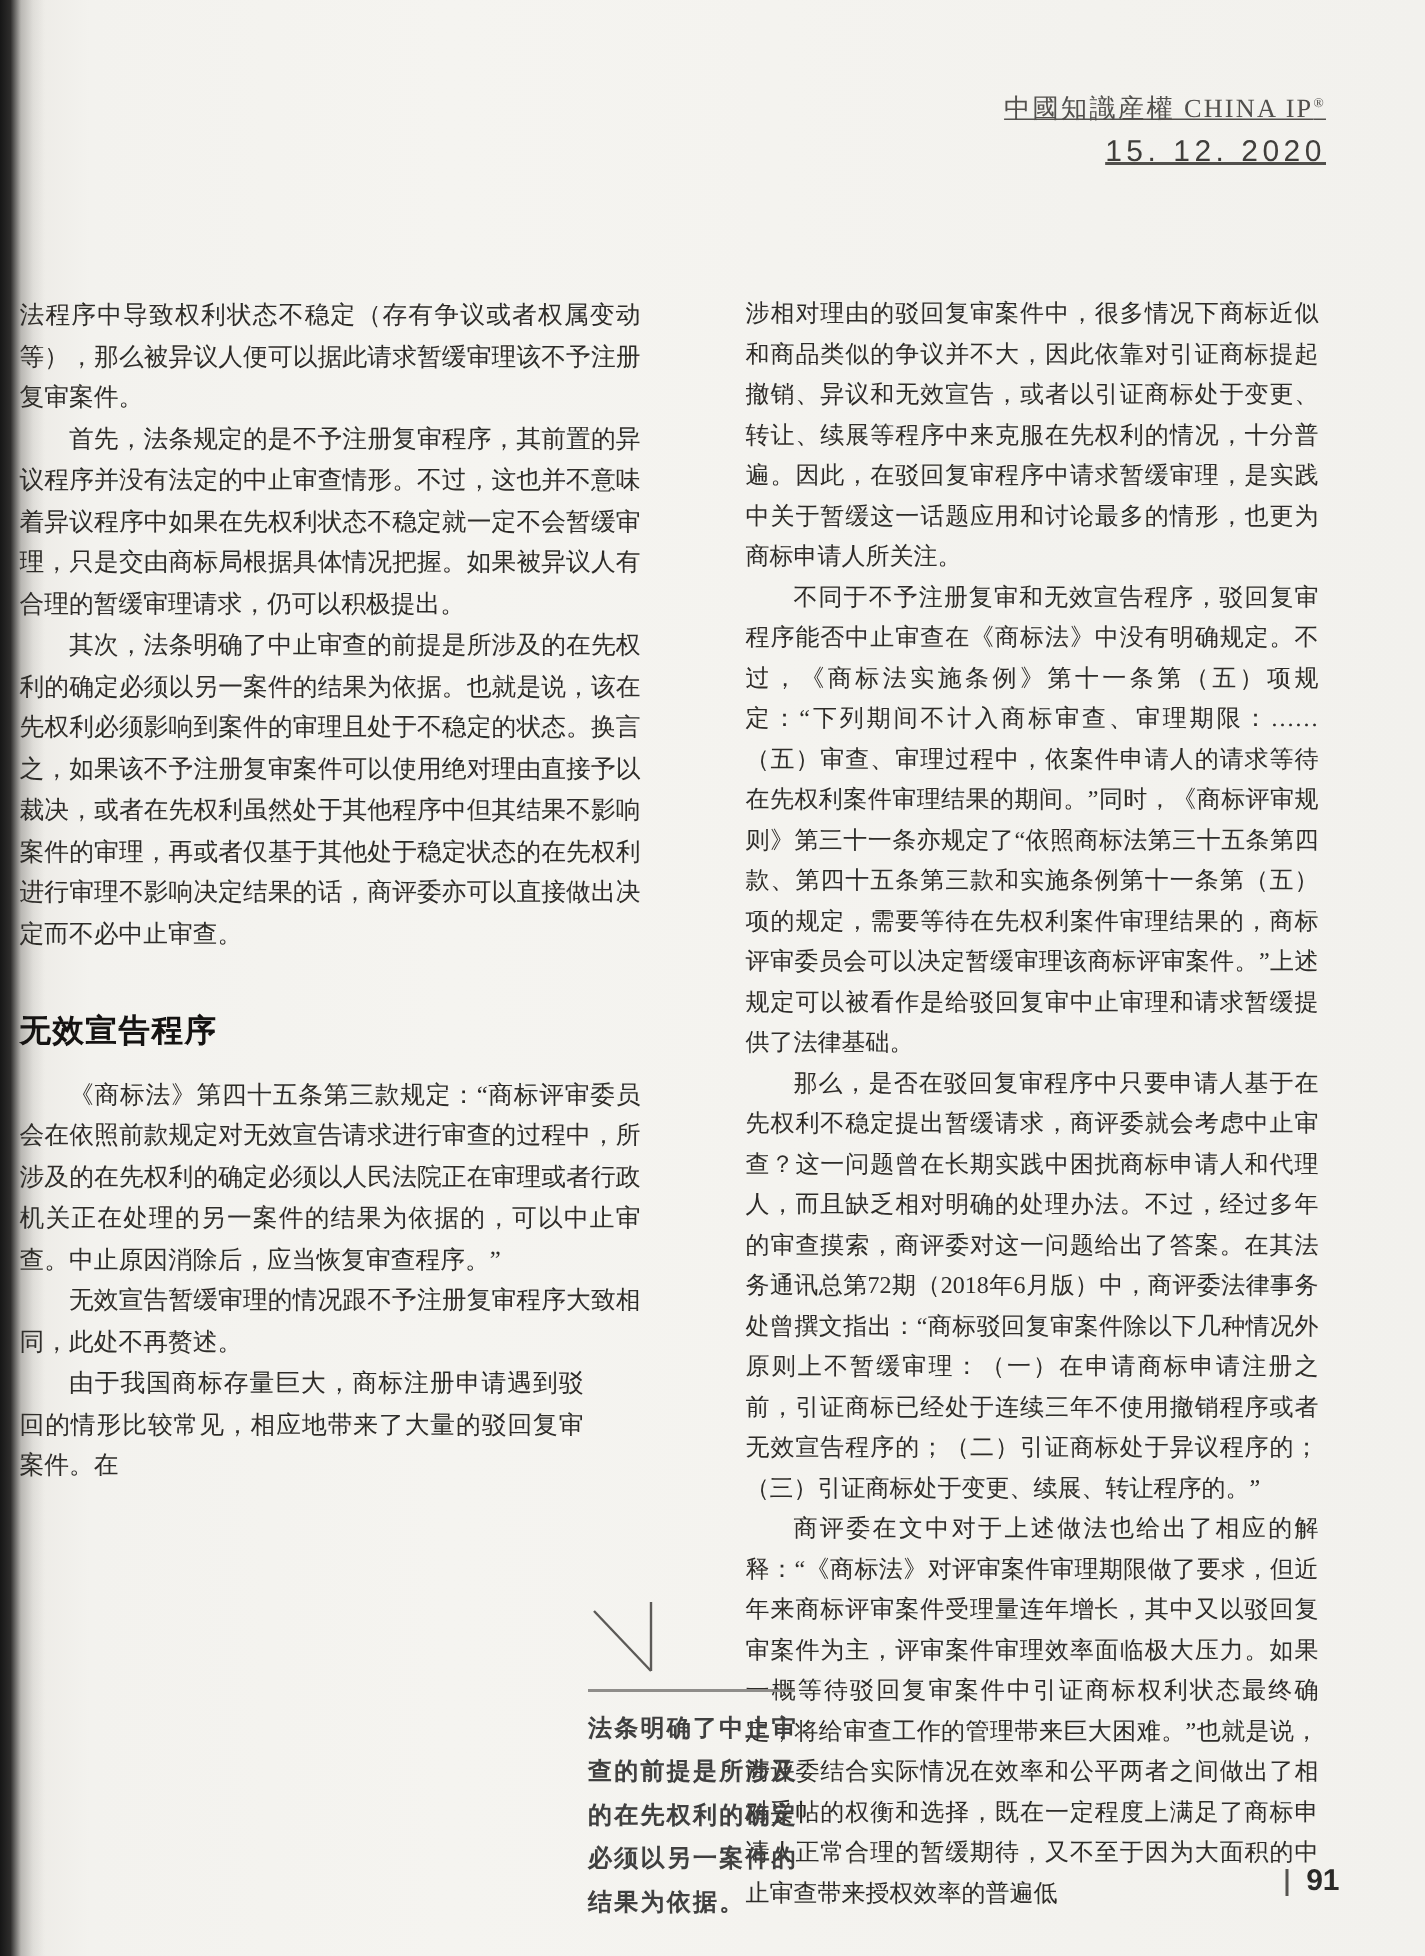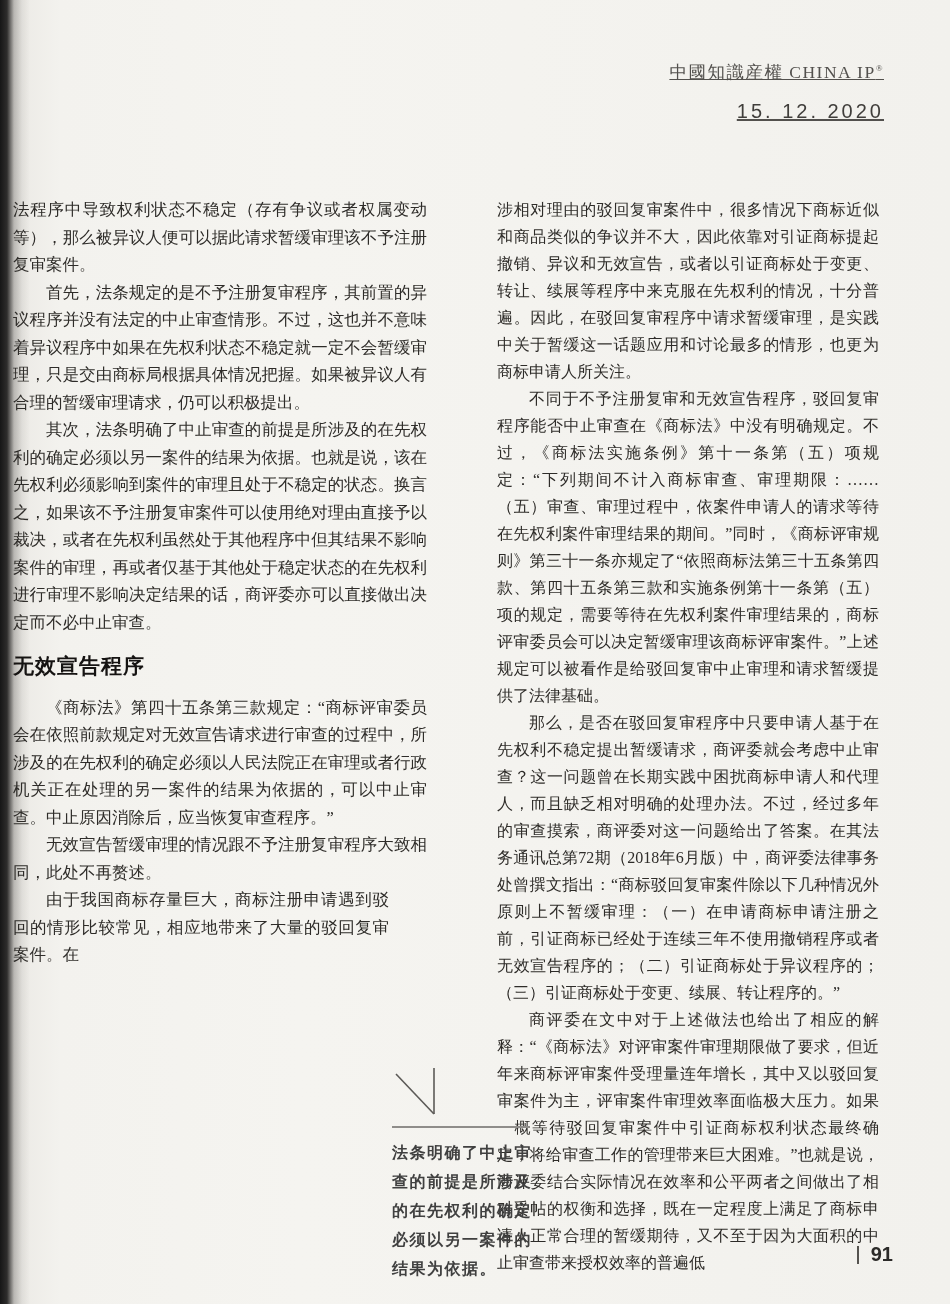--- a/index.html
+++ b/index.html
@@ -9,29 +9,29 @@
     font-family:"Liberation Serif","DejaVu Serif",serif;
     color:#2e2c29;
   }
   .scan-edge{
     position:absolute;left:0;top:0;bottom:0;width:30px;
     background:linear-gradient(to right,#161616 0,#2e2d2c 7px,rgba(90,88,85,.35) 14px,rgba(120,118,115,.12) 22px,transparent 30px);
   }
   .header{position:absolute;top:60px;right:66px;text-align:right;color:#52504d;text-decoration:underline;}
   .brand{font-size:17.5px;letter-spacing:1.5px;}
   .brand sup{font-size:9px;}
-  .date{font-size:20px;letter-spacing:3px;color:#403e3b;margin-top:16px;font-family:"Liberation Sans","DejaVu Sans",sans-serif;}
+  .date{font-size:20px;letter-spacing:3px;color:#403e3b;margin-top:6px;font-family:"Liberation Sans","DejaVu Sans",sans-serif;}
   .col{position:absolute;top:196px;text-align:justify;}
   .col-left{left:13px;width:414px;font-size:16.5px;line-height:27.5px;}
   .col-right{left:497px;width:382px;font-size:16px;line-height:27px;}
   .col p{margin:0;text-indent:2em;}
   .col p.no-indent{text-indent:0;}
   h2.sec{
     font-family:"Liberation Sans","DejaVu Sans",sans-serif;
-    font-size:21px;color:#151312;margin:16px 0 14px 0;text-indent:0;text-align:left;
+    font-size:21px;color:#151312;margin:38px 0 14px 0;text-indent:0;text-align:left;
     font-weight:bold;letter-spacing:1px;
   }
   .sec2-narrow{width:376px;}
   .callout{position:absolute;left:392px;top:1066px;width:140px;}
   .callout-arrow{display:block;}
   .callout-rule{border-top:2px solid #8f8d8a;margin:8px 0 10px 0;width:138px;}
   .callout-text{
     font-family:"Liberation Sans","DejaVu Sans",sans-serif;
     font-weight:bold;font-size:16px;line-height:29px;letter-spacing:1.5px;
     text-align:justify;margin:0;

